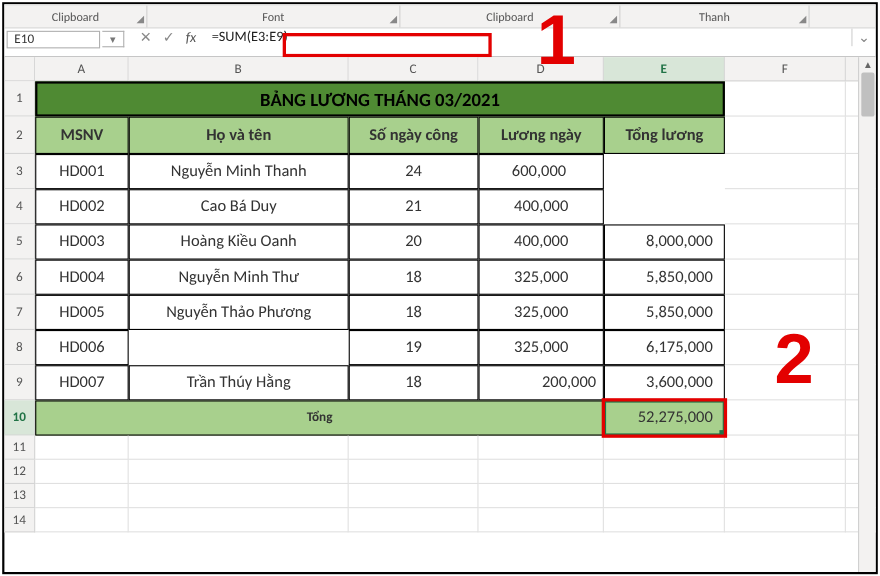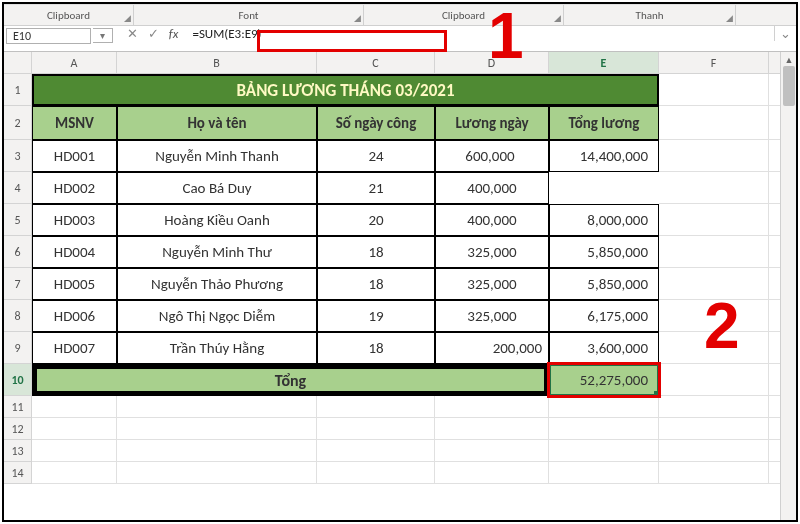--- a/index.html
+++ b/index.html
@@ -137,21 +137,21 @@
     border-bottom: 1px solid #e0e0e0;
     display: flex;
     align-items: center;
     padding: 0 6px;
     font-size: 14px;
   }
   
   .title-cell {
     grid-column: 2 / 7;
     background: #4f8a33;
-    color: #fef9c3;
+    color: #000000;
     font-weight: bold;
     font-size: 17px;
     justify-content: center;
     border: 2px solid #000;
     border-bottom: 2px solid #000;
     height: 32px;
   }
   .row1 { grid-row: 2; height: 32px; }
   .hdr {
     background: #a8d08d;
@@ -167,22 +167,22 @@
     font-size: 15px;
     height: 32px;
     justify-content: center;
   }
   .data.right { justify-content: flex-end; padding-right: 10px; }
   .total-label {
     grid-column: 2 / 6;
     background: #a8d08d;
     font-weight: bold;
     justify-content: center;
-    border: 5px solid #000000;
-    font-size: 16px;
+    border: 1px solid #000000;
+    font-size: 12px;
   }
   .total-cell {
     background: #a8d08d;
     font-weight: normal;
     justify-content: flex-end;
     padding-right: 10px;
     border: 1px solid #000;
     font-size: 15px;
     position: relative;
   }
@@ -339,23 +339,20 @@
       </div>
     <div class="cell data" style="grid-row:4;grid-column:3">
         <span>Nguyễn Minh Thanh</span>
       </div>
     <div class="cell data" style="grid-row:4;grid-column:4">
         <span>24</span>
       </div>
     <div class="cell data right" style="grid-row:4;grid-column:5;justify-content:center">
         <span>600,000</span>
       </div>
-    <div class="cell data right" style="grid-row:4;grid-column:6">
-        <span>14,400,000</span>
-      </div>
     <div class="cell" style="grid-row:4;grid-column:7"></div>
     <div class="cell" style="grid-row:4;grid-column:8"></div>
 
     <div class="row-header" style="grid-row:5;grid-column:1">4</div>
     <div class="cell data" style="grid-row:5;grid-column:2">
         <span>HD002</span>
       </div>
     <div class="cell data" style="grid-row:5;grid-column:3">
         <span>Cao Bá Duy</span>
       </div>
@@ -421,23 +418,20 @@
       </div>
     <div class="cell data right" style="grid-row:8;grid-column:6">
         <span>5,850,000</span>
       </div>
     <div class="cell" style="grid-row:8;grid-column:7"></div>
     <div class="cell" style="grid-row:8;grid-column:8"></div>
 
     <div class="row-header" style="grid-row:9;grid-column:1">8</div>
     <div class="cell data" style="grid-row:9;grid-column:2">
         <span>HD006</span>
-      </div>
-    <div class="cell data" style="grid-row:9;grid-column:3">
-        <span>Ngô Thị Ngọc Diễm</span>
       </div>
     <div class="cell data" style="grid-row:9;grid-column:4">
         <span>19</span>
       </div>
     <div class="cell data" style="grid-row:9;grid-column:5;justify-content:center">
         <span>325,000</span>
       </div>
     <div class="cell data right" style="grid-row:9;grid-column:6">
         <span>6,175,000</span>
       </div>

